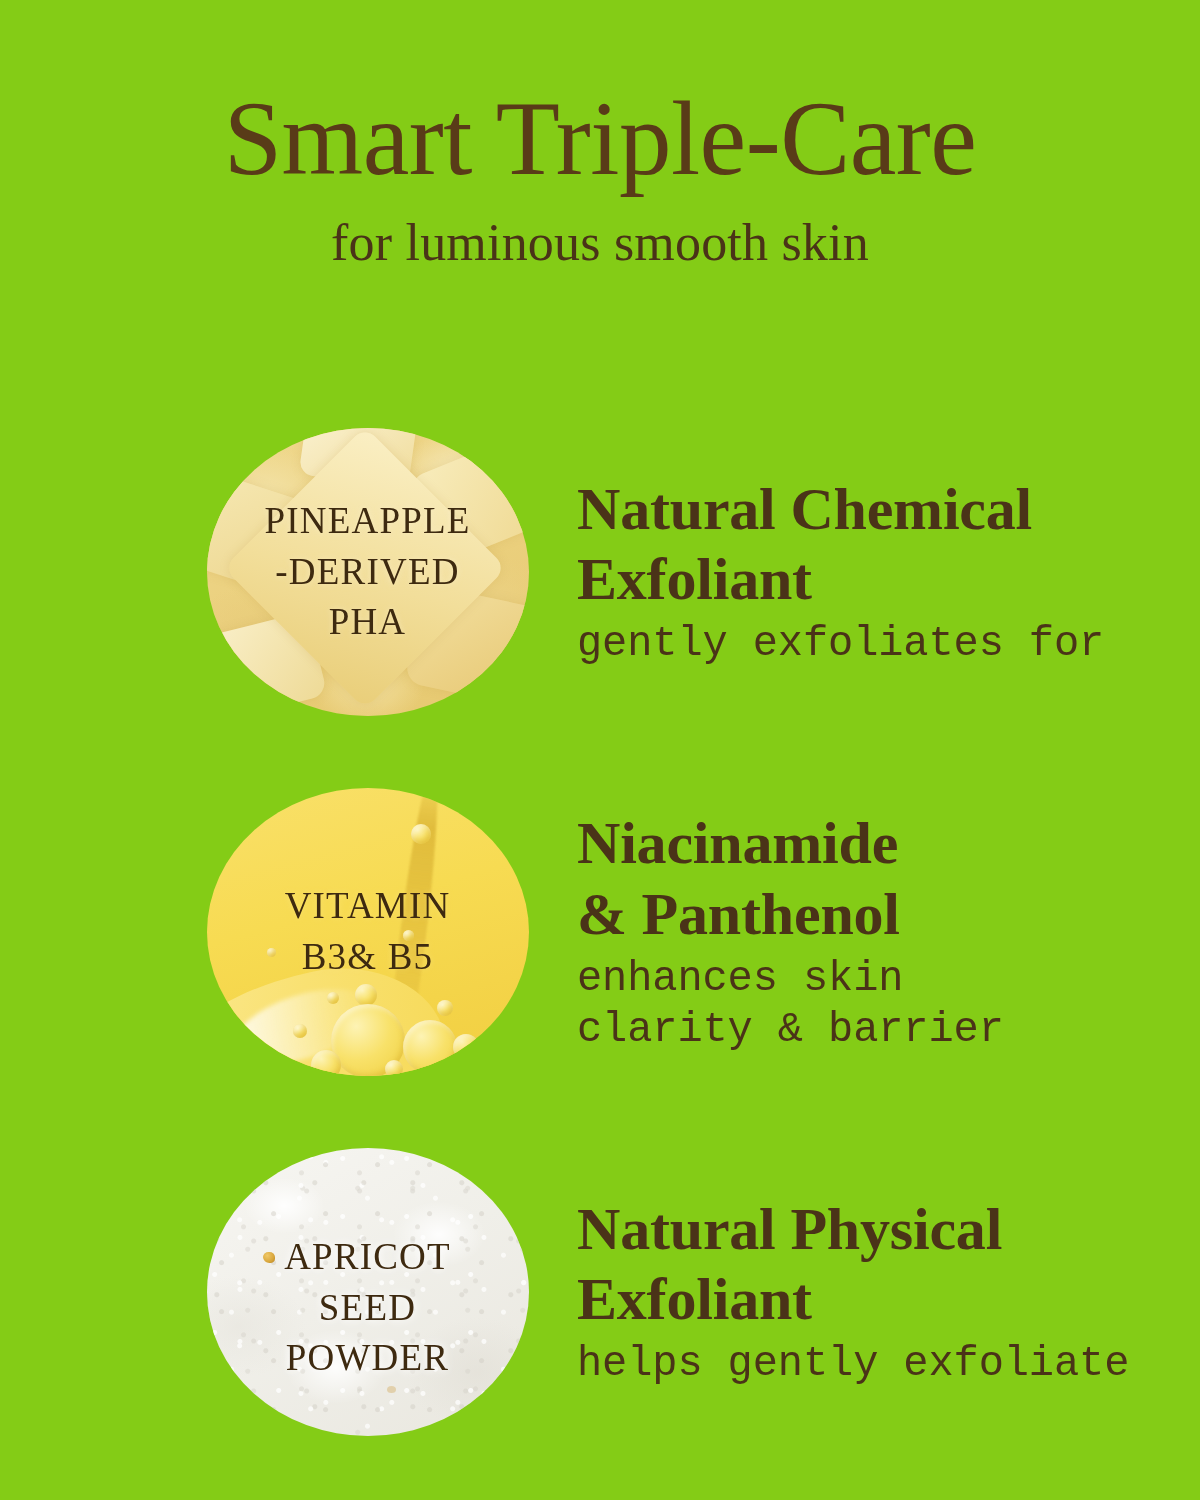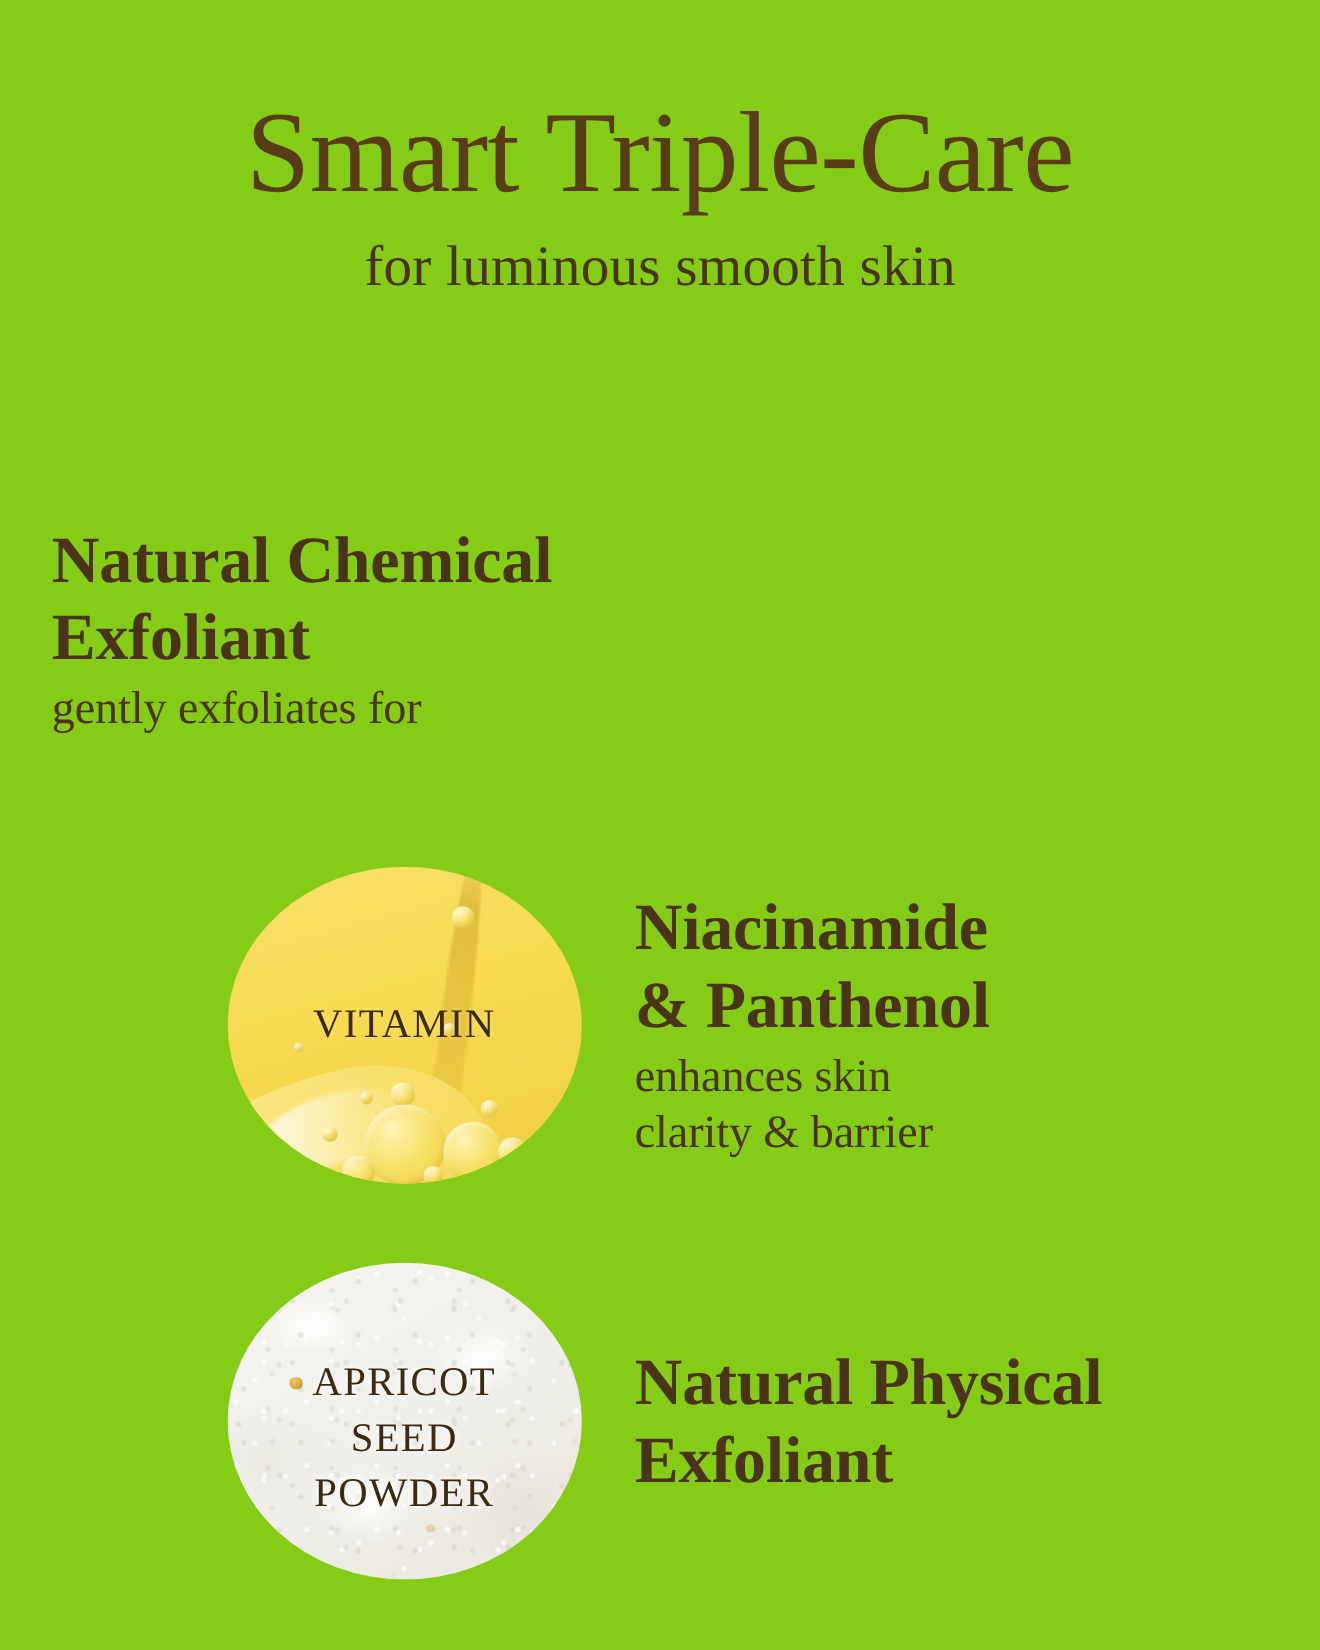--- a/index.html
+++ b/index.html
@@ -227,21 +227,21 @@
     font-weight:700;
     font-size:60px;
     line-height:1.18;
     color:#4A3318;
     letter-spacing:-0.2px;
   }
   .copy-head .ln { display:block; white-space:nowrap; }
 
   .copy-sub {
     margin-top:4px;
-    font-family:Liberation Serif, serif;
+    font-family:Liberation Mono, monospace;
     font-weight:400;
     font-size:42px;
     line-height:1.22;
     color:#4A3318;
     letter-spacing:-0.1px;
   }
   .copy-sub .ln { display:block; white-space:nowrap; }
 
   .row-2 .copy { padding-left:47px; }
   .row-3 .copy { padding-left:47px; }
@@ -252,20 +252,37 @@
 <div class="page">
 
   <div class="header">
     <div class="title">Smart Triple-Care</div>
     <div class="subtitle">for luminous smooth skin</div>
   </div>
 
   <div class="rows">
 
     <div class="row row-1">
+      <div class="circle-wrap">
+        <div class="circle pineapple">
+          <div class="tex-pineapple">
+            <div class="pine-chunk pc6"></div>
+            <div class="pine-chunk pc2"></div>
+            <div class="pine-chunk pc3"></div>
+            <div class="pine-chunk pc5"></div>
+            <div class="pine-chunk pc4"></div>
+            <div class="pine-chunk pc1"></div>
+          </div>
+          <div class="circle-label">
+            <span class="ln">PINEAPPLE</span>
+            <span class="ln">-DERIVED</span>
+            <span class="ln">PHA</span>
+          </div>
+        </div>
+      </div>
       <div class="copy">
         <div class="copy-head">
           <span class="ln">Natural Chemical</span>
           <span class="ln">Exfoliant</span>
         </div>
         <div class="copy-sub">
           <span class="ln">gently exfoliates for</span>
         </div>
       </div>
     </div>
@@ -285,20 +302,21 @@
             <div class="bub b7"></div>
             <div class="bub b6"></div>
             <div class="bub b1"></div>
             <div class="bub b2"></div>
             <div class="bub b12"></div>
             <div class="bub b3"></div>
             <div class="bub b5"></div>
           </div>
           <div class="circle-label">
             <span class="ln">VITAMIN</span>
+            <span class="ln">B3&amp; B5</span>
           </div>
         </div>
       </div>
       <div class="copy">
         <div class="copy-head">
           <span class="ln">Niacinamide</span>
           <span class="ln">&amp; Panthenol</span>
         </div>
         <div class="copy-sub">
           <span class="ln">enhances skin</span>
@@ -321,17 +339,20 @@
             <span class="ln">SEED</span>
             <span class="ln">POWDER</span>
           </div>
         </div>
       </div>
       <div class="copy">
         <div class="copy-head">
           <span class="ln">Natural Physical</span>
           <span class="ln">Exfoliant</span>
         </div>
+        <div class="copy-sub">
+          <span class="ln">helps gently exfoliate</span>
+        </div>
       </div>
     </div>
 
   </div>
 </div>
 
 </body></html>

